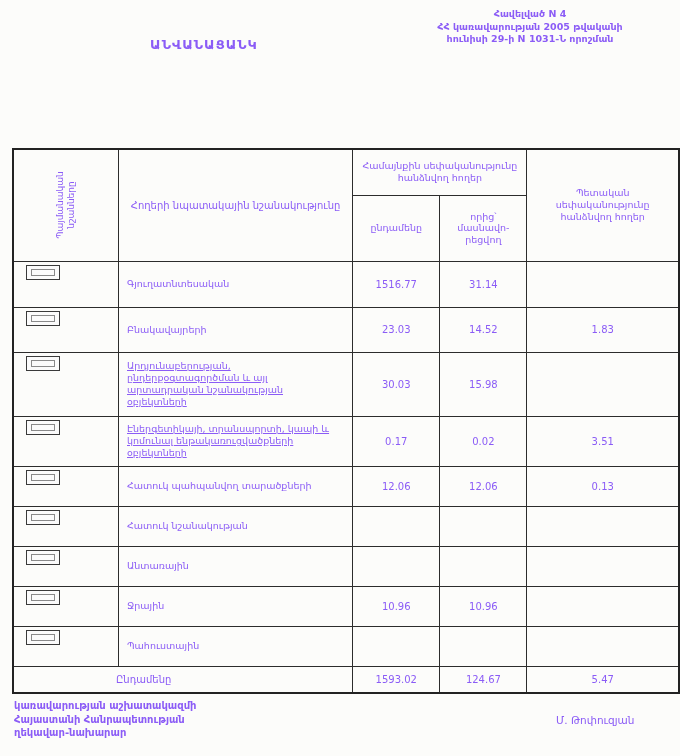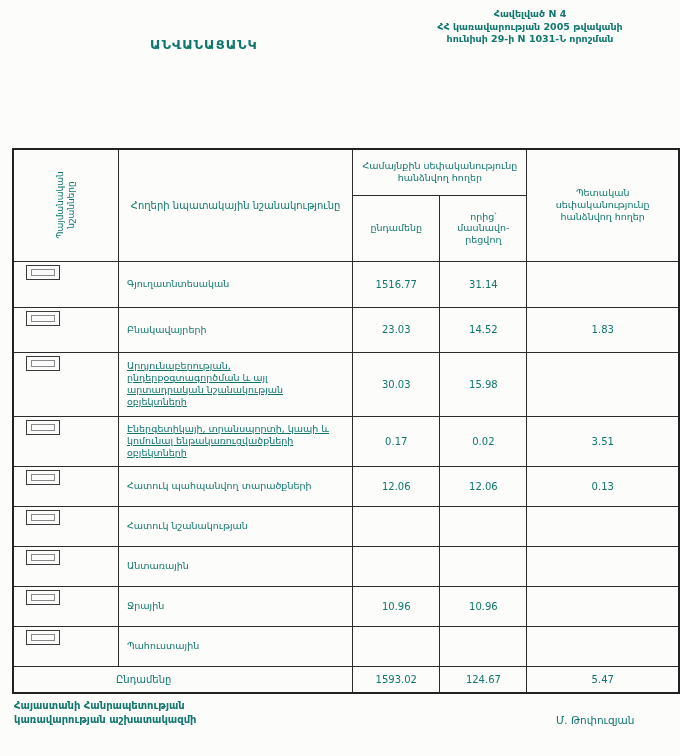--- a/index.html
+++ b/index.html
@@ -1,19 +1,19 @@
 <!DOCTYPE html>
 <html><head>
 <meta charset="utf-8">
 <style>
   * { margin:0; padding:0; box-sizing:border-box; }
   html,body { background:#e9e9e9; }
   .page {
     position:relative; width:680px; height:756px;
-    background:#fcfcfa; color:#0f766e;
+    background:#fcfcfa; color:#8b5cf6;
     font-family:"DejaVu Sans", sans-serif;
     overflow:hidden; margin:0 auto;
   }
   .prewrap { white-space:pre-line; }
 
   .annex {
     position:absolute; top:8px; right:16px; width:268px;
     text-align:center; font-weight:bold; font-size:9.5px; line-height:12.5px;
   }
   .doc-title {
@@ -228,18 +228,19 @@
       <tr class="hfoot">
         <td colspan="2" class="foot-label">Ընդամենը</td>
         <td class="num">1593.02</td>
         <td class="num">124.67</td>
         <td class="num">5.47</td>
       </tr>
     </tbody>
   </table>
 
   <div class="sig-left">
+    <div>կառավարության աշխատակազմի</div>
     <div>Հայաստանի Հանրապետության</div>
-    <div>կառավարության աշխատակազմի</div>
+    <div>ղեկավար-նախարար</div>
   </div>
   <div class="sig-right">Մ. Թոփուզյան</div>
 
 </div>
 
 </body></html>

